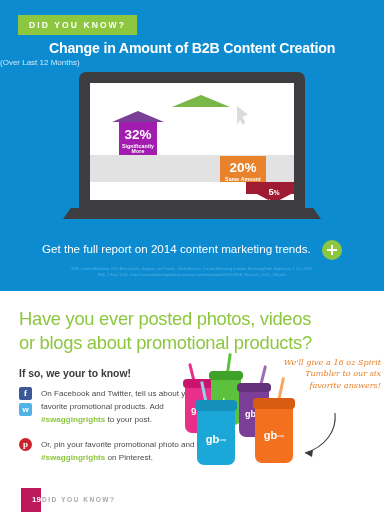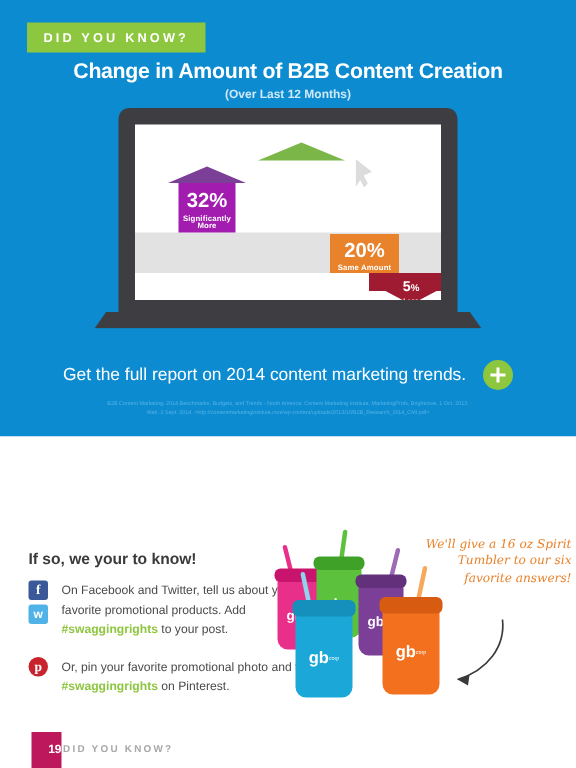--- a/index.html
+++ b/index.html
@@ -23,23 +23,22 @@
     padding:5px 11px 5px 11px;
     white-space:nowrap;
   }
   .chart-title{
     position:absolute;left:0;top:40px;width:384px;
     text-align:center;color:#ffffff;
     font-size:14.2px;font-weight:bold;letter-spacing:-0.2px;
   }
   .chart-sub{
     position:absolute;left:0;top:58px;width:384px;
-    text-align:center;color:#cfe9f8;
+    color:#cfe9f8;
     font-size:8px;
-    font-weight:bold;
   }
 
   
   .laptop{position:absolute;left:79px;top:72px;width:226px;height:155px;}
   .laptop-body{
     position:absolute;left:0;top:0;width:226px;height:139px;
     background:#3E3E42;border-radius:7px 7px 3px 3px;
   }
   .laptop-screen{
     position:absolute;left:11px;top:11px;width:204px;height:117px;
@@ -234,20 +233,24 @@
     </div>
 
     <div class="citation">
       <div>B2B Content Marketing: 2014 Benchmarks, Budgets, and Trends - North America. Content Marketing Institute, MarketingProfs, Brightcove, 1 Oct. 2013.</div>
       <div>Web. 2 Sept. 2014. &lt;http://contentmarketinginstitute.com/wp-content/uploads/2013/10/B2B_Research_2014_CMI.pdf&gt;</div>
     </div>
   </div>
 
   <div class="white-sec">
 
+    <div class="question">
+      <div>Have you ever posted photos, videos</div>
+      <div>or blogs about promotional products?</div>
+    </div>
 
     <div class="ifso">If so, we your to know!</div>
 
     <div class="bullets">
 
       <div class="bullet" style="height:40px">
         <span class="sicon ic-fb">f</span>
         <span class="sicon ic-tw">w</span>
         <p><span>On Facebook and Twitter, tell us about your favorite promotional products. Add </span><span class="tag">#swaggingrights</span><span> to your post.</span></p>
       </div>

